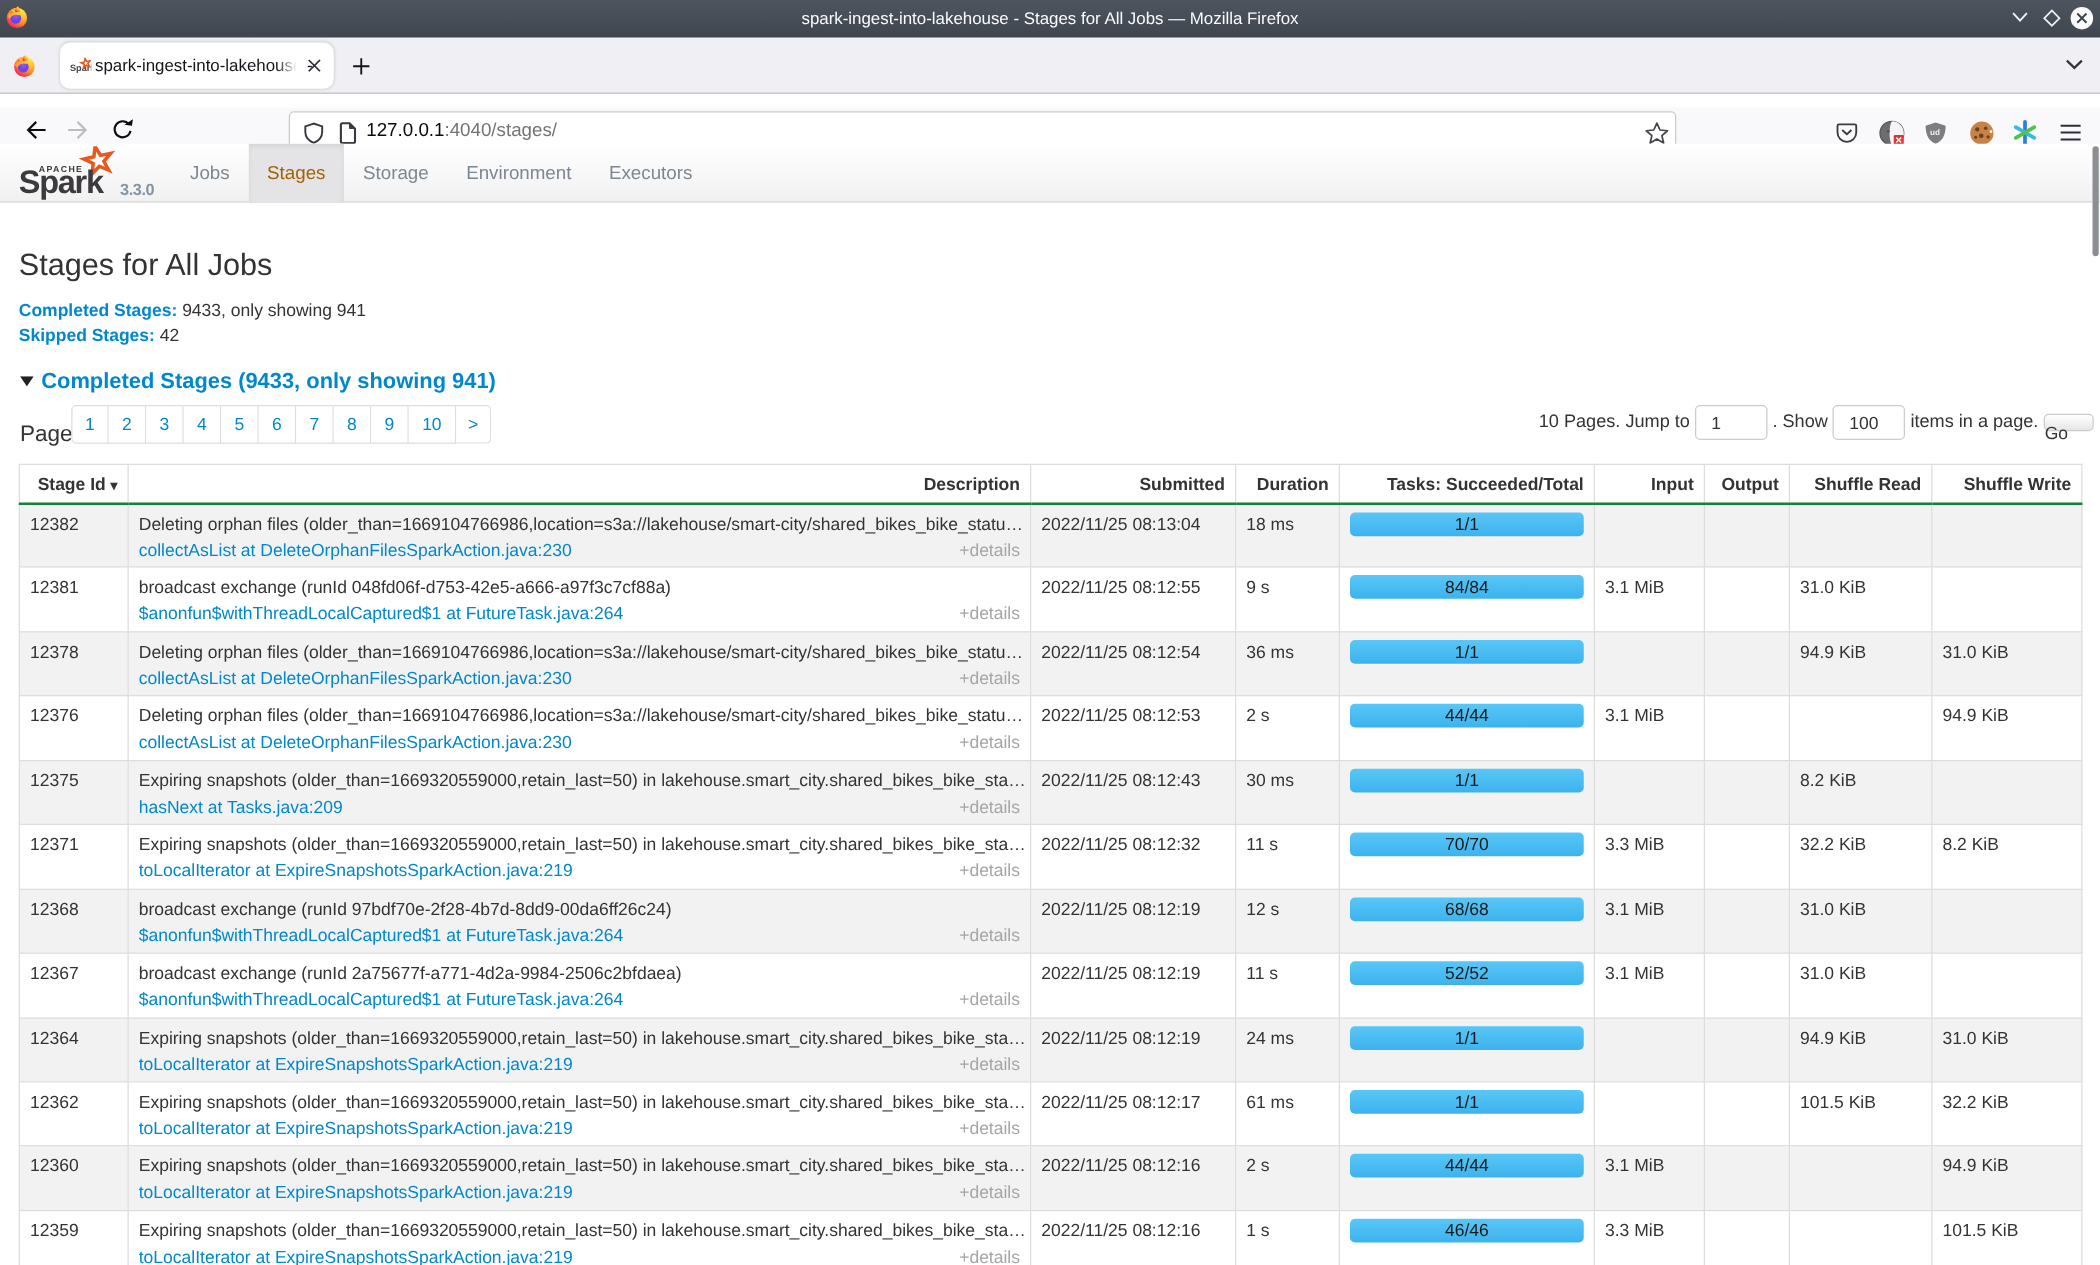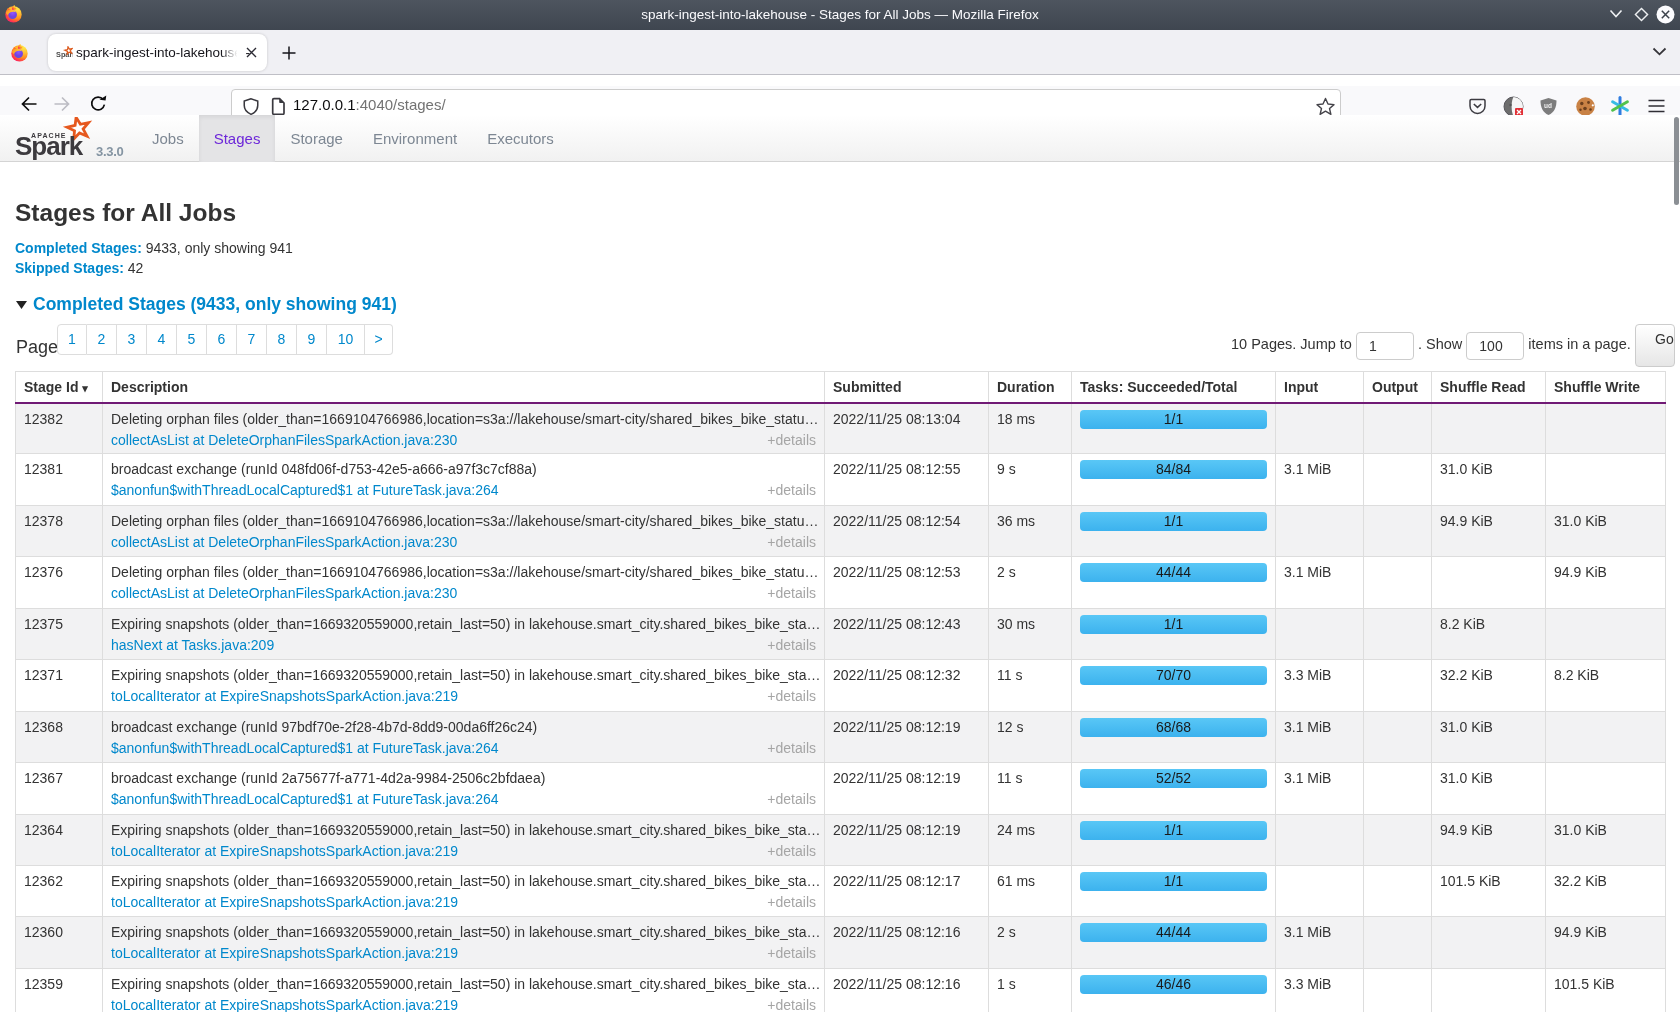--- a/index.html
+++ b/index.html
@@ -21,49 +21,49 @@
   border-bottom:1px solid #b5b5be; }
 #urlfield { position:absolute; left:231px; top:3px; width:1110px; height:32px; background:#fff;
   border:1px solid #ccc; border-radius:4px; }
 #urltext { position:absolute; left:61px; top:0; height:30px; line-height:30px; font-size:15px; color:#0c0c0d; white-space:nowrap; }
 #urltext .gray { color:#737373; }
 
 #navbar { position:absolute; left:0; top:115px; width:1680px; height:47px;
   background:linear-gradient(#ffffff,#f1f1f1); border-bottom:1px solid #d4d4d4; }
 #navbar ul { list-style:none; position:absolute; left:137px; top:0; height:47px; }
 #navbar li { float:left; height:47px; line-height:47px; padding:0 15px; font-size:15px; color:#7d8793; }
-#navbar li.active { background:#e4e4e6; color:#6d28d9; box-shadow:inset 0 2px 4px rgba(0,0,0,.07); }
+#navbar li.active { background:#e4e4e6; color:#a16207; box-shadow:inset 0 2px 4px rgba(0,0,0,.07); }
 #appname { position:absolute; right:17px; top:0; height:47px; line-height:47px; font-size:15px;
   color:#6f7982; }
 #appname b { color:#555f66; }
 #version { position:absolute; left:96px; top:28.5px; font-size:13px; font-weight:bold; color:#8494a2; letter-spacing:-0.3px; }
 
-#pagetitle { position:absolute; left:15px; top:199.5px; font-size:24.5px; font-weight:bold; color:#333; line-height:25px;}
+#pagetitle { position:absolute; left:15px; top:199.5px; font-size:24.5px; font-weight:normal; color:#333; line-height:25px;}
 #counts { position:absolute; left:15px; top:239px; font-size:14px; color:#333; line-height:19.6px; }
 #counts b { color:#0088cc; }
 #h4hdr { position:absolute; left:15px; top:293.5px; font-size:17.5px; font-weight:bold; color:#0088cc; }
 #h4hdr svg { margin-right:6px; margin-left:1px; }
 
 #pagelabel { position:absolute; left:16px; top:337px; font-size:18px; color:#333; }
 #pager { position:absolute; left:57px; top:324px; height:31px; }
 #pager a { float:left; border:1px solid #ddd; border-left:none; height:31px; line-height:29px;
   font-size:14px; color:#0088cc; text-align:center; text-decoration:none; background:#fff; }
 #pager a:first-child { border-left:1px solid #ddd; border-radius:4px 0 0 4px; }
 #pager a:last-child { border-radius:0 4px 4px 0; }
 #jumper { position:absolute; left:1231px; top:324px; height:31px; font-size:14.5px; color:#333; white-space:nowrap; }
 #jumper input { border:1px solid #ccc; border-radius:4px; height:28px; width:58px;
   font-size:14px; font-family:"Liberation Sans",sans-serif; padding:0 0 0 12px; color:#333; vertical-align:middle; }
-#gobtn { display:inline-block; width:40px; height:43px; line-height:29px; text-align:right;
+#gobtn { display:inline-block; width:40px; height:14px; line-height:29px; text-align:left;
   background:linear-gradient(#ffffff,#e6e6e6); border:1px solid #ccc; border-radius:4px;
   font-size:14px; color:#333; vertical-align:middle; }
 
 #stagetable { position:absolute; left:15px; top:371px; width:1650px; border-collapse:collapse;
   table-layout:fixed; font-size:14px; color:#333; }
 #stagetable th, #stagetable td { border:1px solid #ddd; padding:0 8px; text-align:left; }
-#stagetable th { height:31px; font-weight:bold; border-bottom:2px solid #701a75; }
+#stagetable th { height:31px; font-weight:bold; border-bottom:2px solid #15803d;text-align:right; }
 #stagetable td { height:51.45px; vertical-align:top; padding-top:5px; line-height:21px; }
 #stagetable tr.odd { background:#f2f2f3; }
 .desc1 { display:block; white-space:nowrap; overflow:hidden; text-overflow:ellipsis; margin-right:-6px; }
 .desc2 { display:block; white-space:nowrap; }
 .desc2 a { color:#0088cc; text-decoration:none; }
 .desc2 .det { float:right; color:#a5a5a5; }
 .progress { height:19px; margin-top:1px; border-radius:4px;
   background:linear-gradient(#59c7f6,#3cb2ee); text-align:center; line-height:19px; color:#1a1a1a; }
 #scrollthumb { position:absolute; left:1674px; top:117px; width:5px; height:88px; background:#8b8f94; border-radius:3px; }
 </style>

